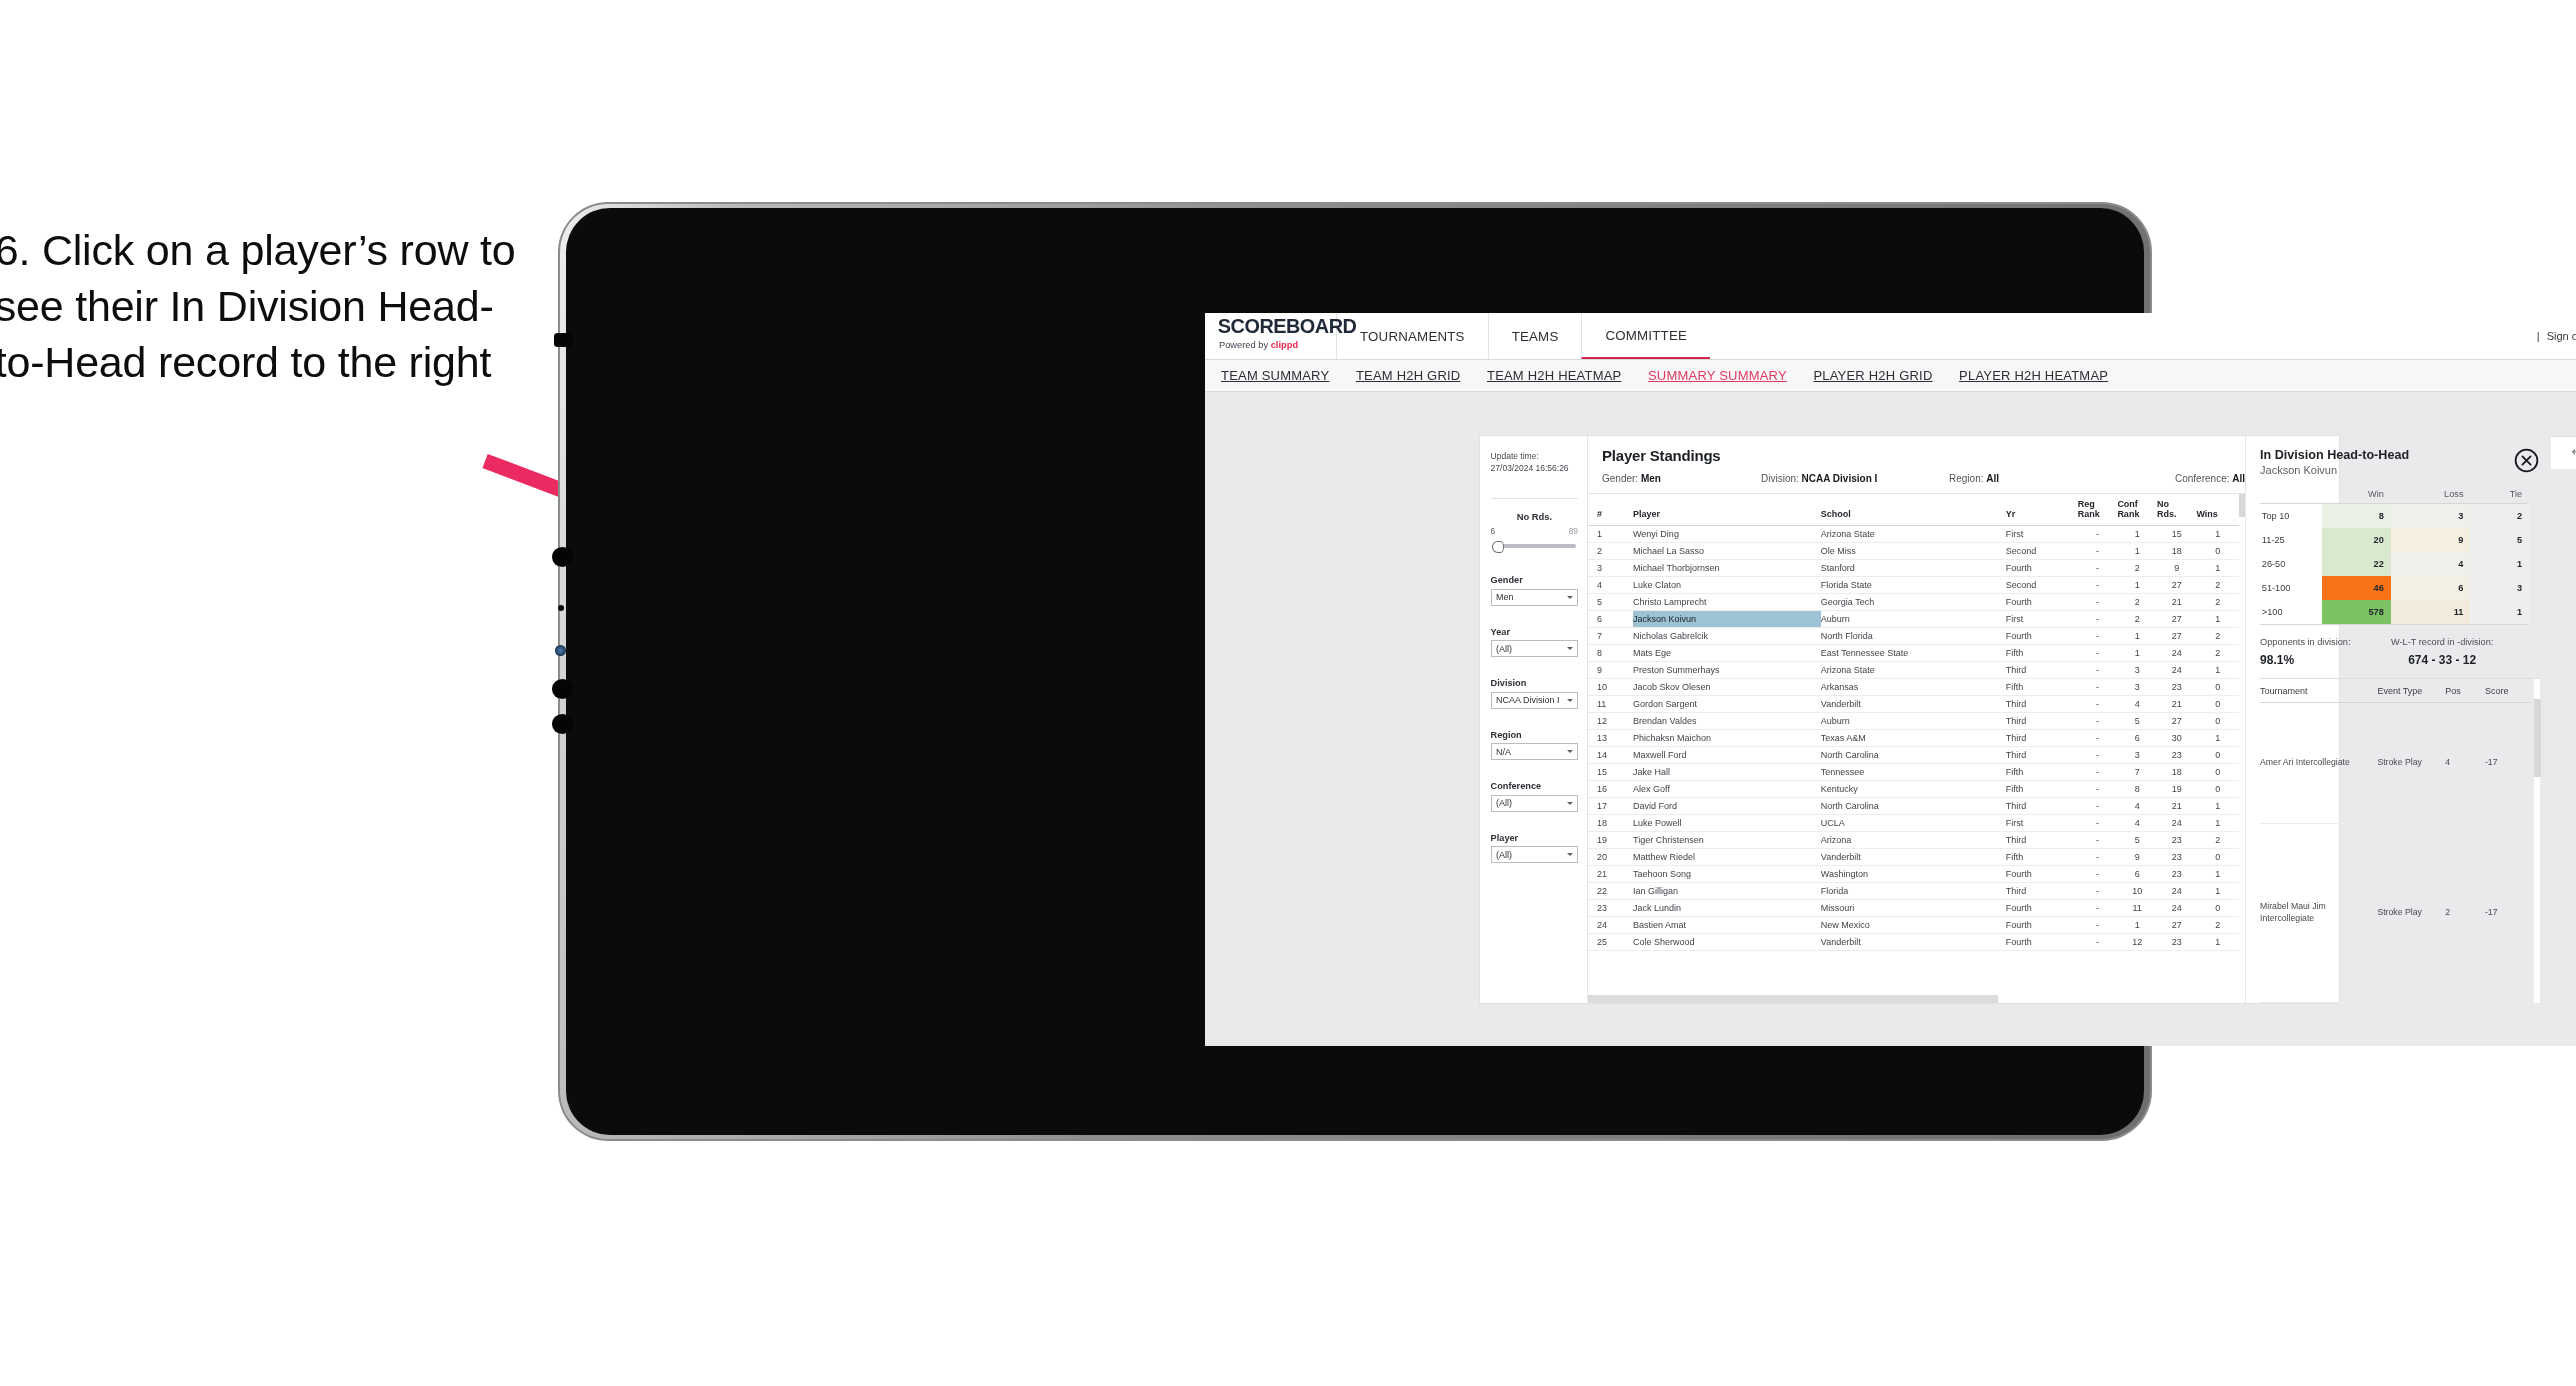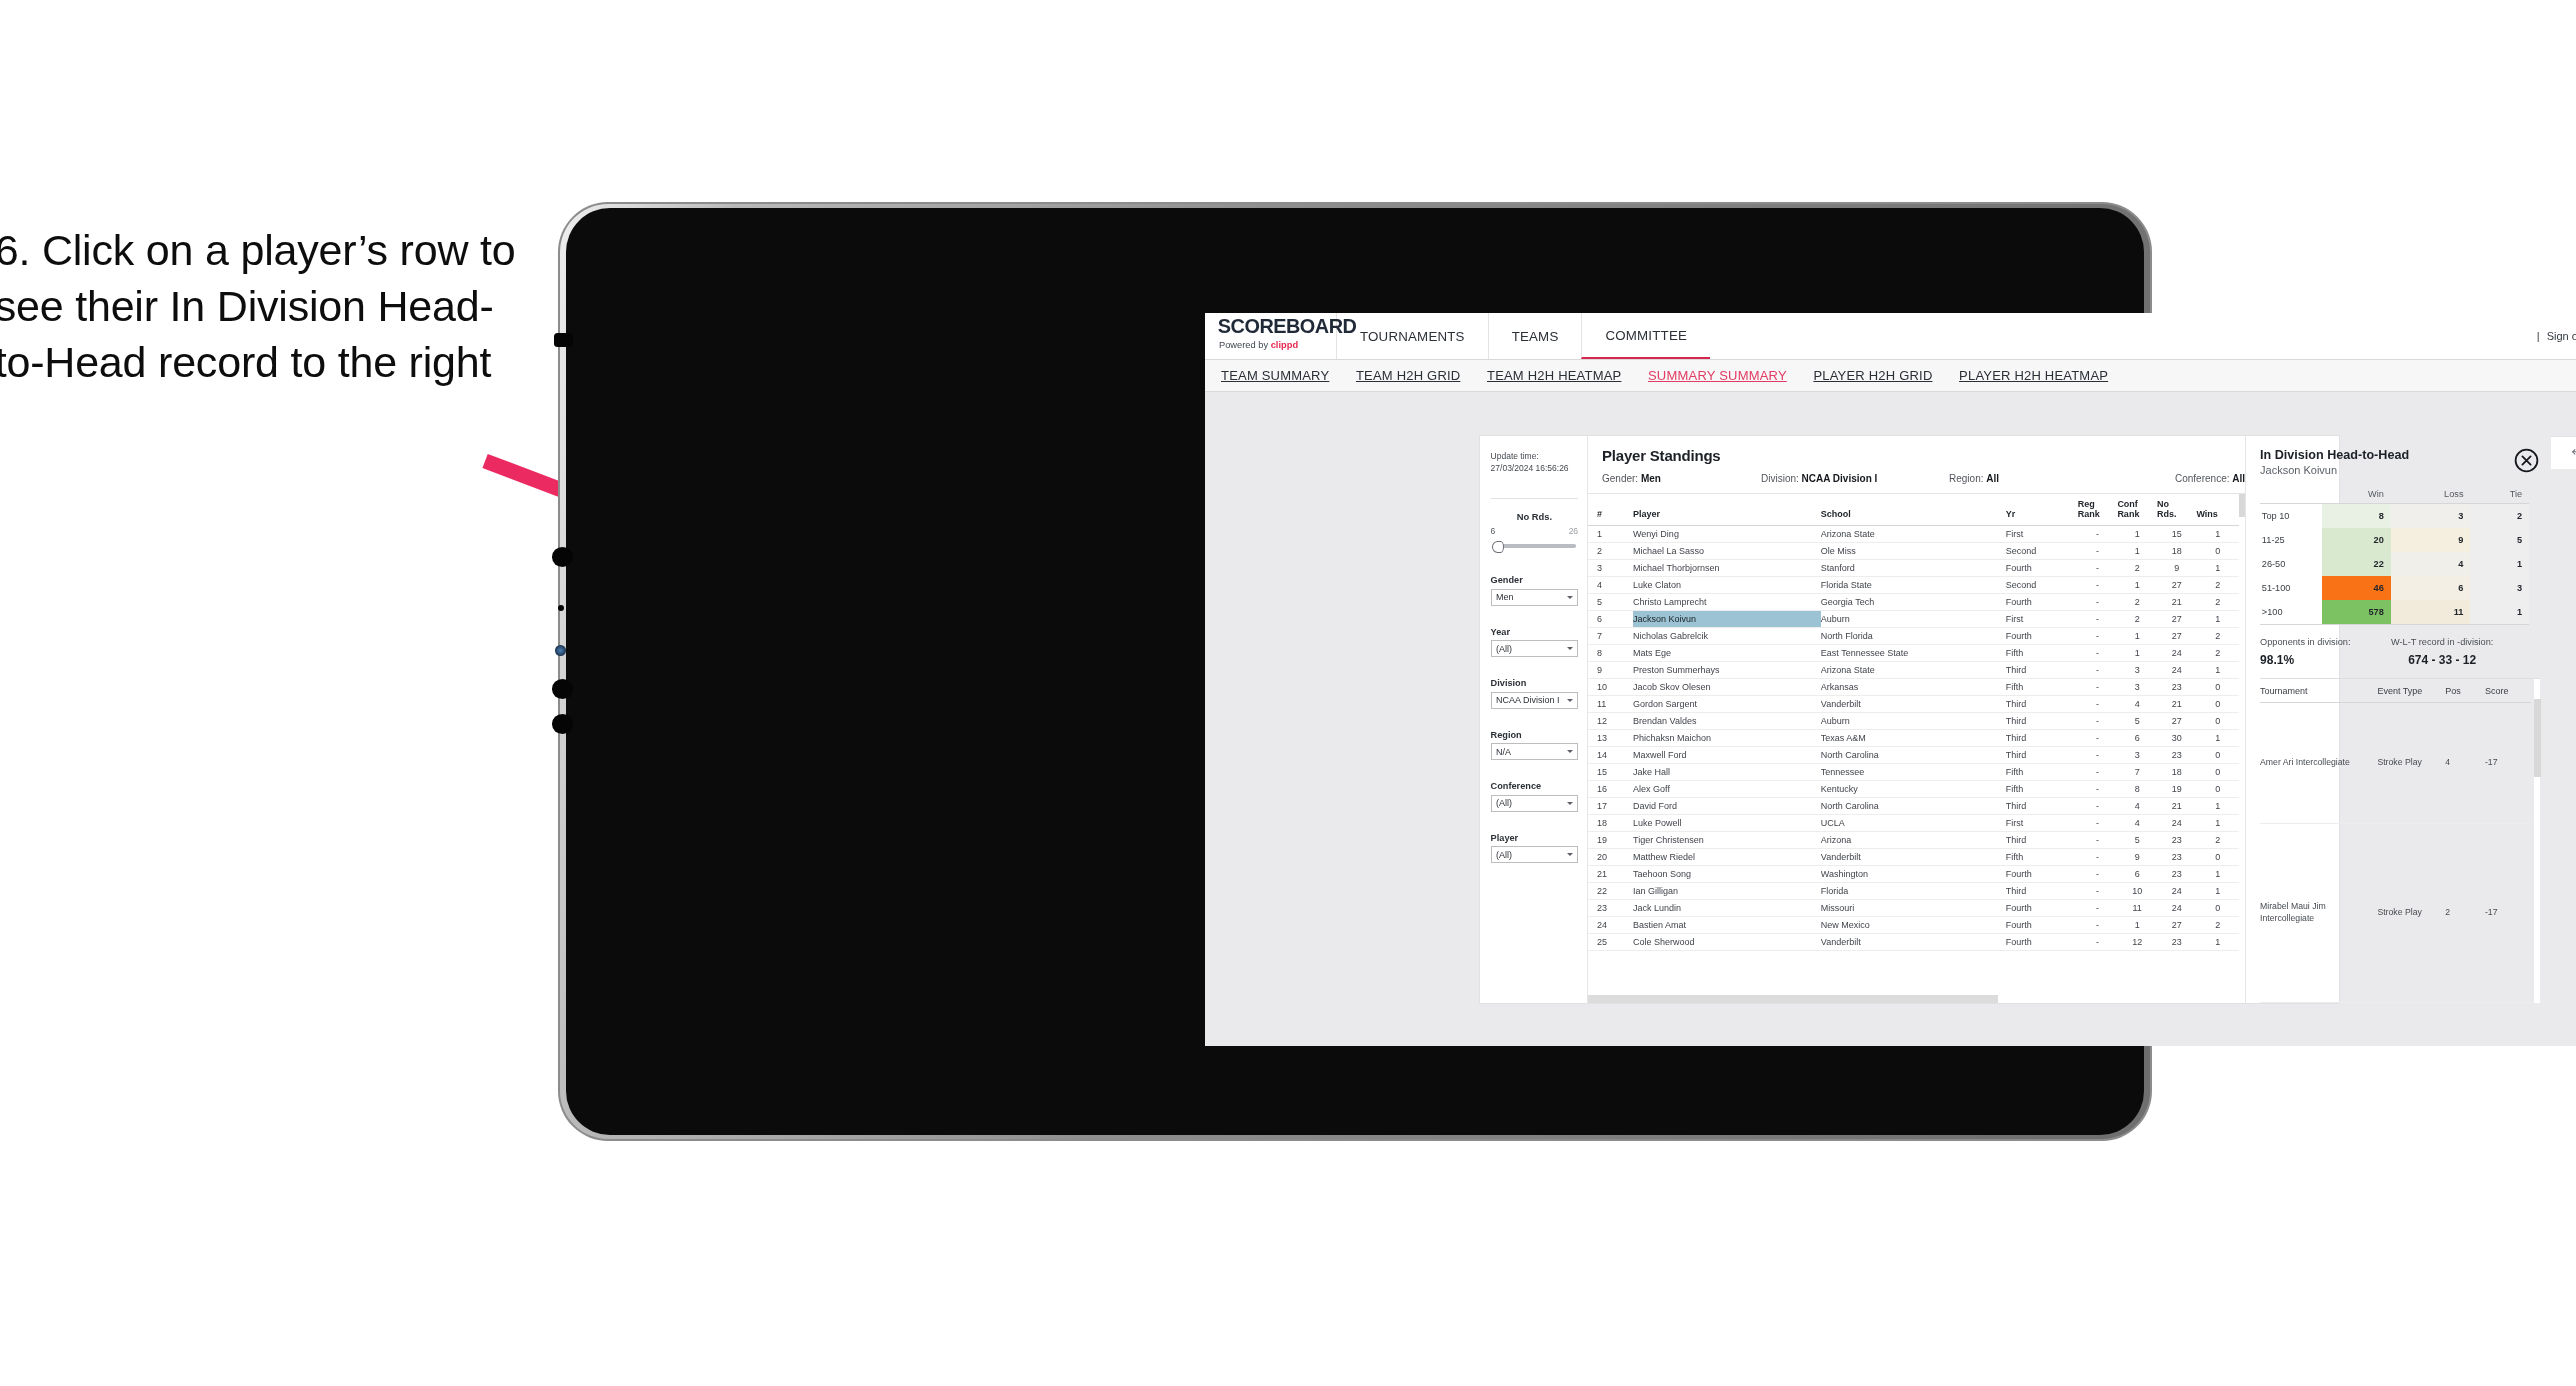--- a/index.html
+++ b/index.html
@@ -224,21 +224,21 @@
           <div class="rail">
             <div class="upd-label">
               <div>Update time:</div>
               <div>27/03/2024 16:56:26</div>
             </div>
             <div class="rail-sep"></div>
             <div>
               <div class="rds-title">No Rds.</div>
               <div class="rds-vals">
                 <span>6</span>
-                <span class="hi">26</span>
+                <span class="hi">89</span>
               </div>
               <div class="slider">
                 <div class="trk"></div>
                 <div class="knob"></div>
               </div>
             </div>
 
             <div class="fgroup first">
               <div class="flabel">Gender</div>
               <div class="fsel">

